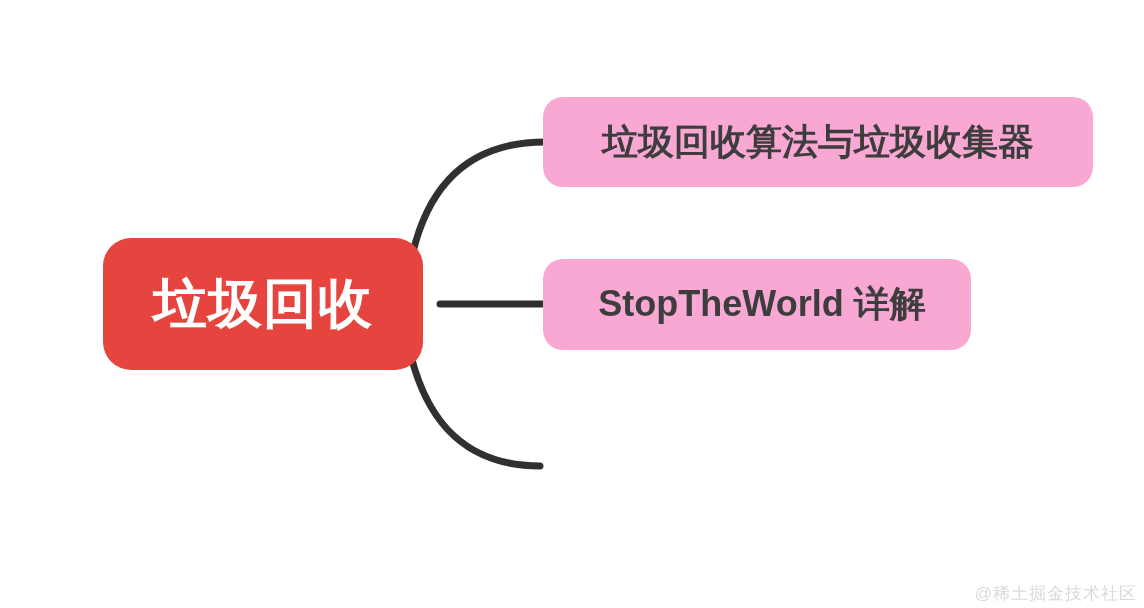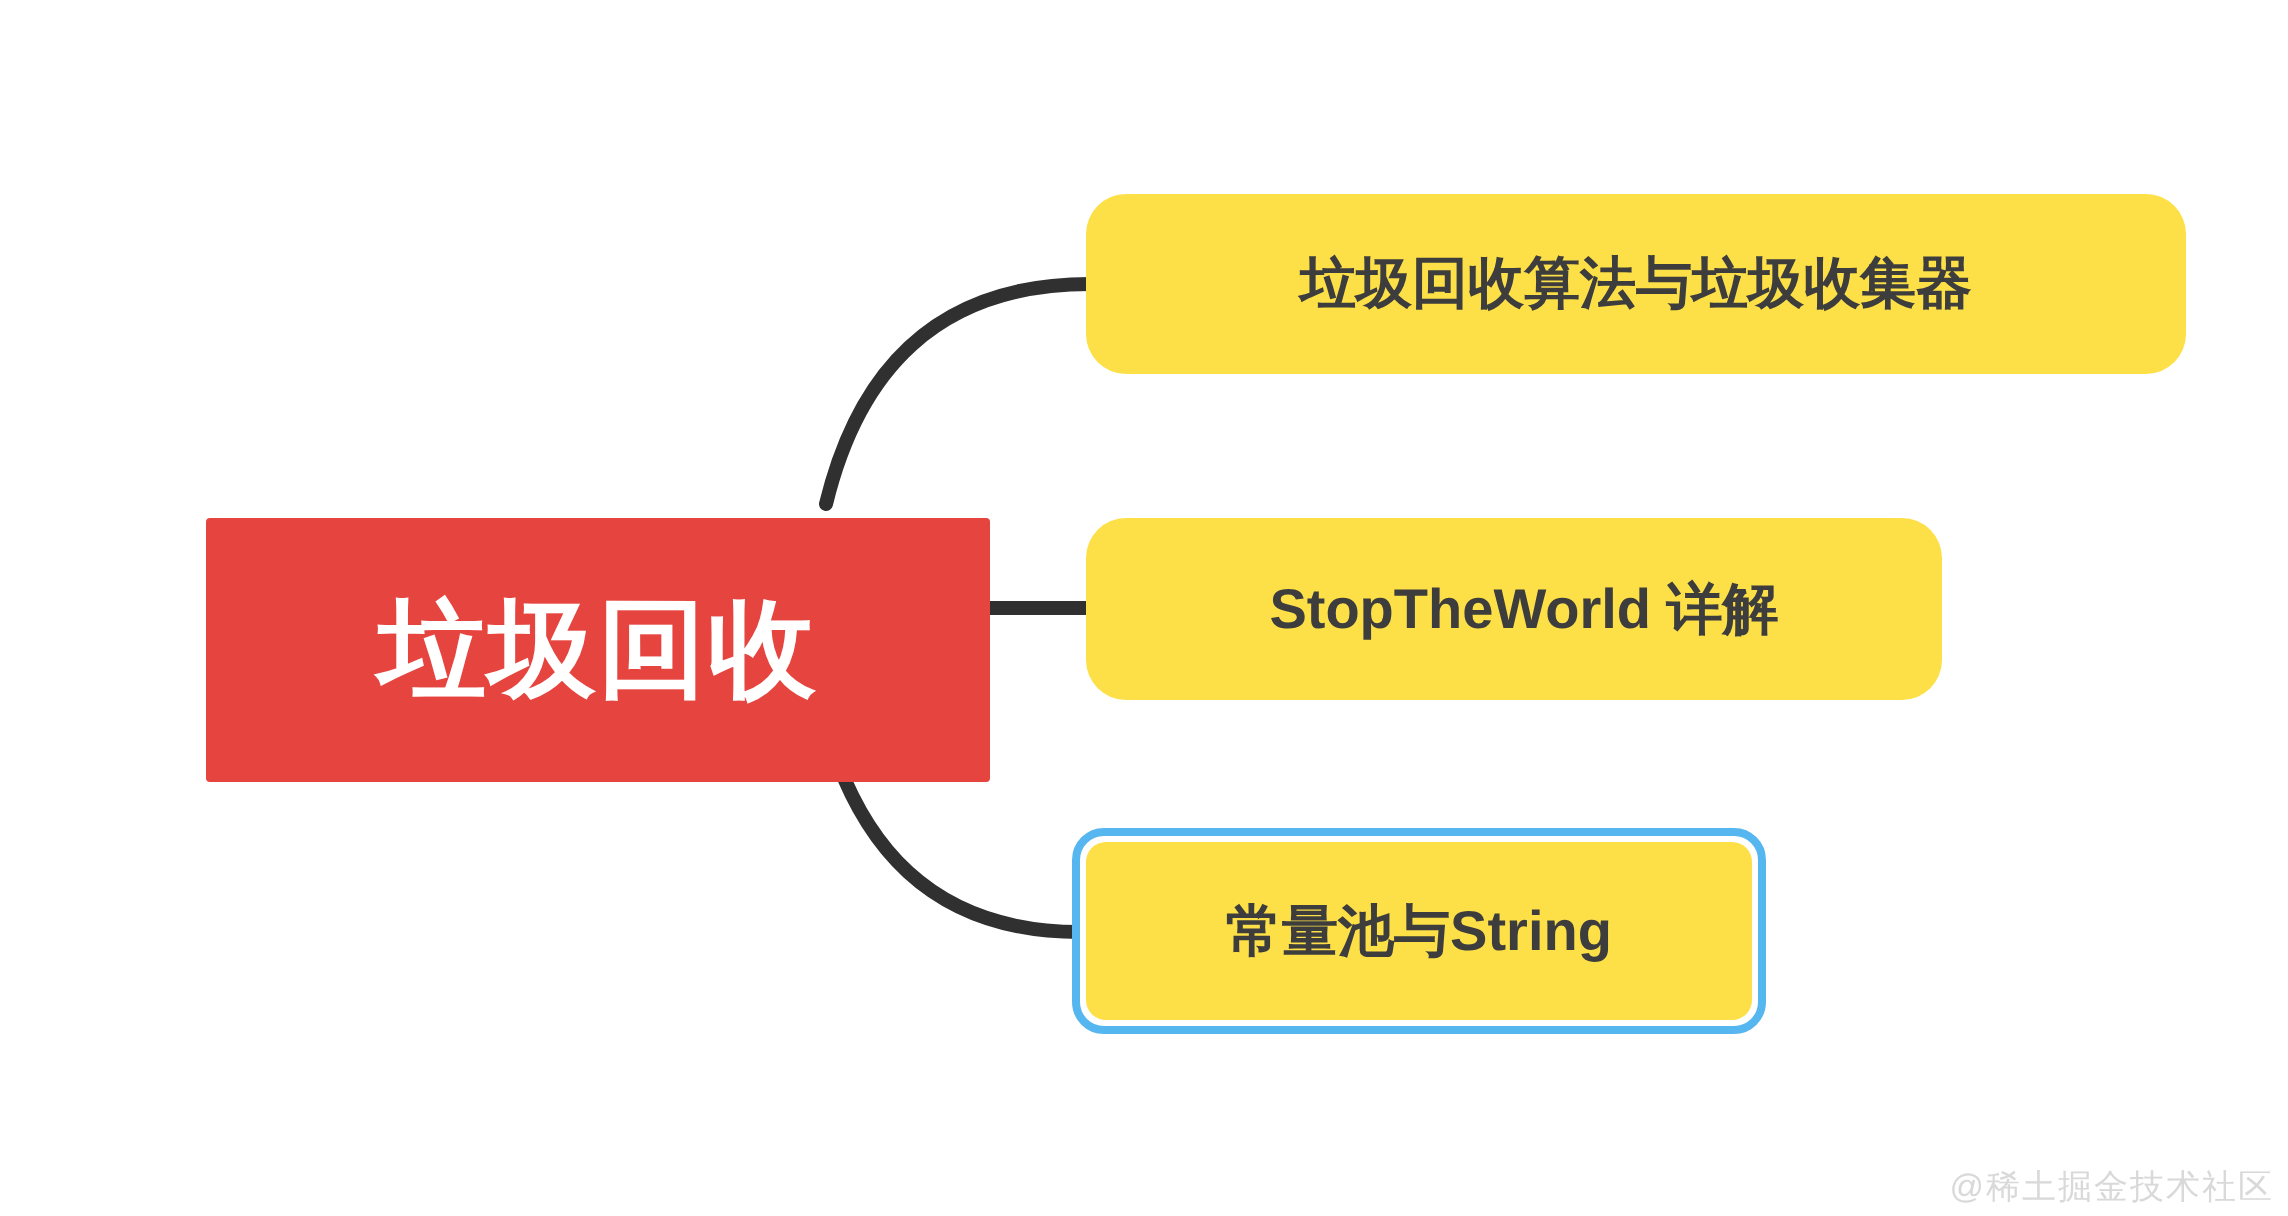--- a/index.html
+++ b/index.html
@@ -26,35 +26,34 @@
     z-index: 2;
     display: flex;
     align-items: center;
     justify-content: center;
     white-space: nowrap;
     box-sizing: border-box;
   }
   .root-node {
     left: 103px;
     top: 238px;
-    width: 392px;
+    width: 320px;
     height: 132px;
     background: #e6453f;
-    border-radius: 2px;
+    border-radius: 28px;
     color: #ffffff;
     font-size: 54px;
     font-weight: 700;
     letter-spacing: 1px;
-    margin-top: 21px;
   }
   .child-node {
-    background: #fde047;
+    background: #f9a8d4;
     border-radius: 20px;
     color: #3d3d3d;
-    font-size: 28px;
+    font-size: 36px;
     font-weight: 600;
   }
   .child-1 {
     left: 543px;
     top: 97px;
     width: 550px;
     height: 90px;
   }
   .child-2 {
     left: 543px;
@@ -113,21 +112,16 @@
   </div>
 
   <div class="node child-node child-1">
     <span>垃圾回收算法与垃圾收集器</span>
   </div>
 
   <div class="node child-node child-2">
     <span>StopTheWorld 详解</span>
   </div>
 
-  <div class="selected-wrap">
-    <div class="child-node child-3">
-      <span>常量池与String</span>
-    </div>
-  </div>
 
   <div class="watermark">@稀土掘金技术社区</div>
 
 </div>
 
 </body></html>

